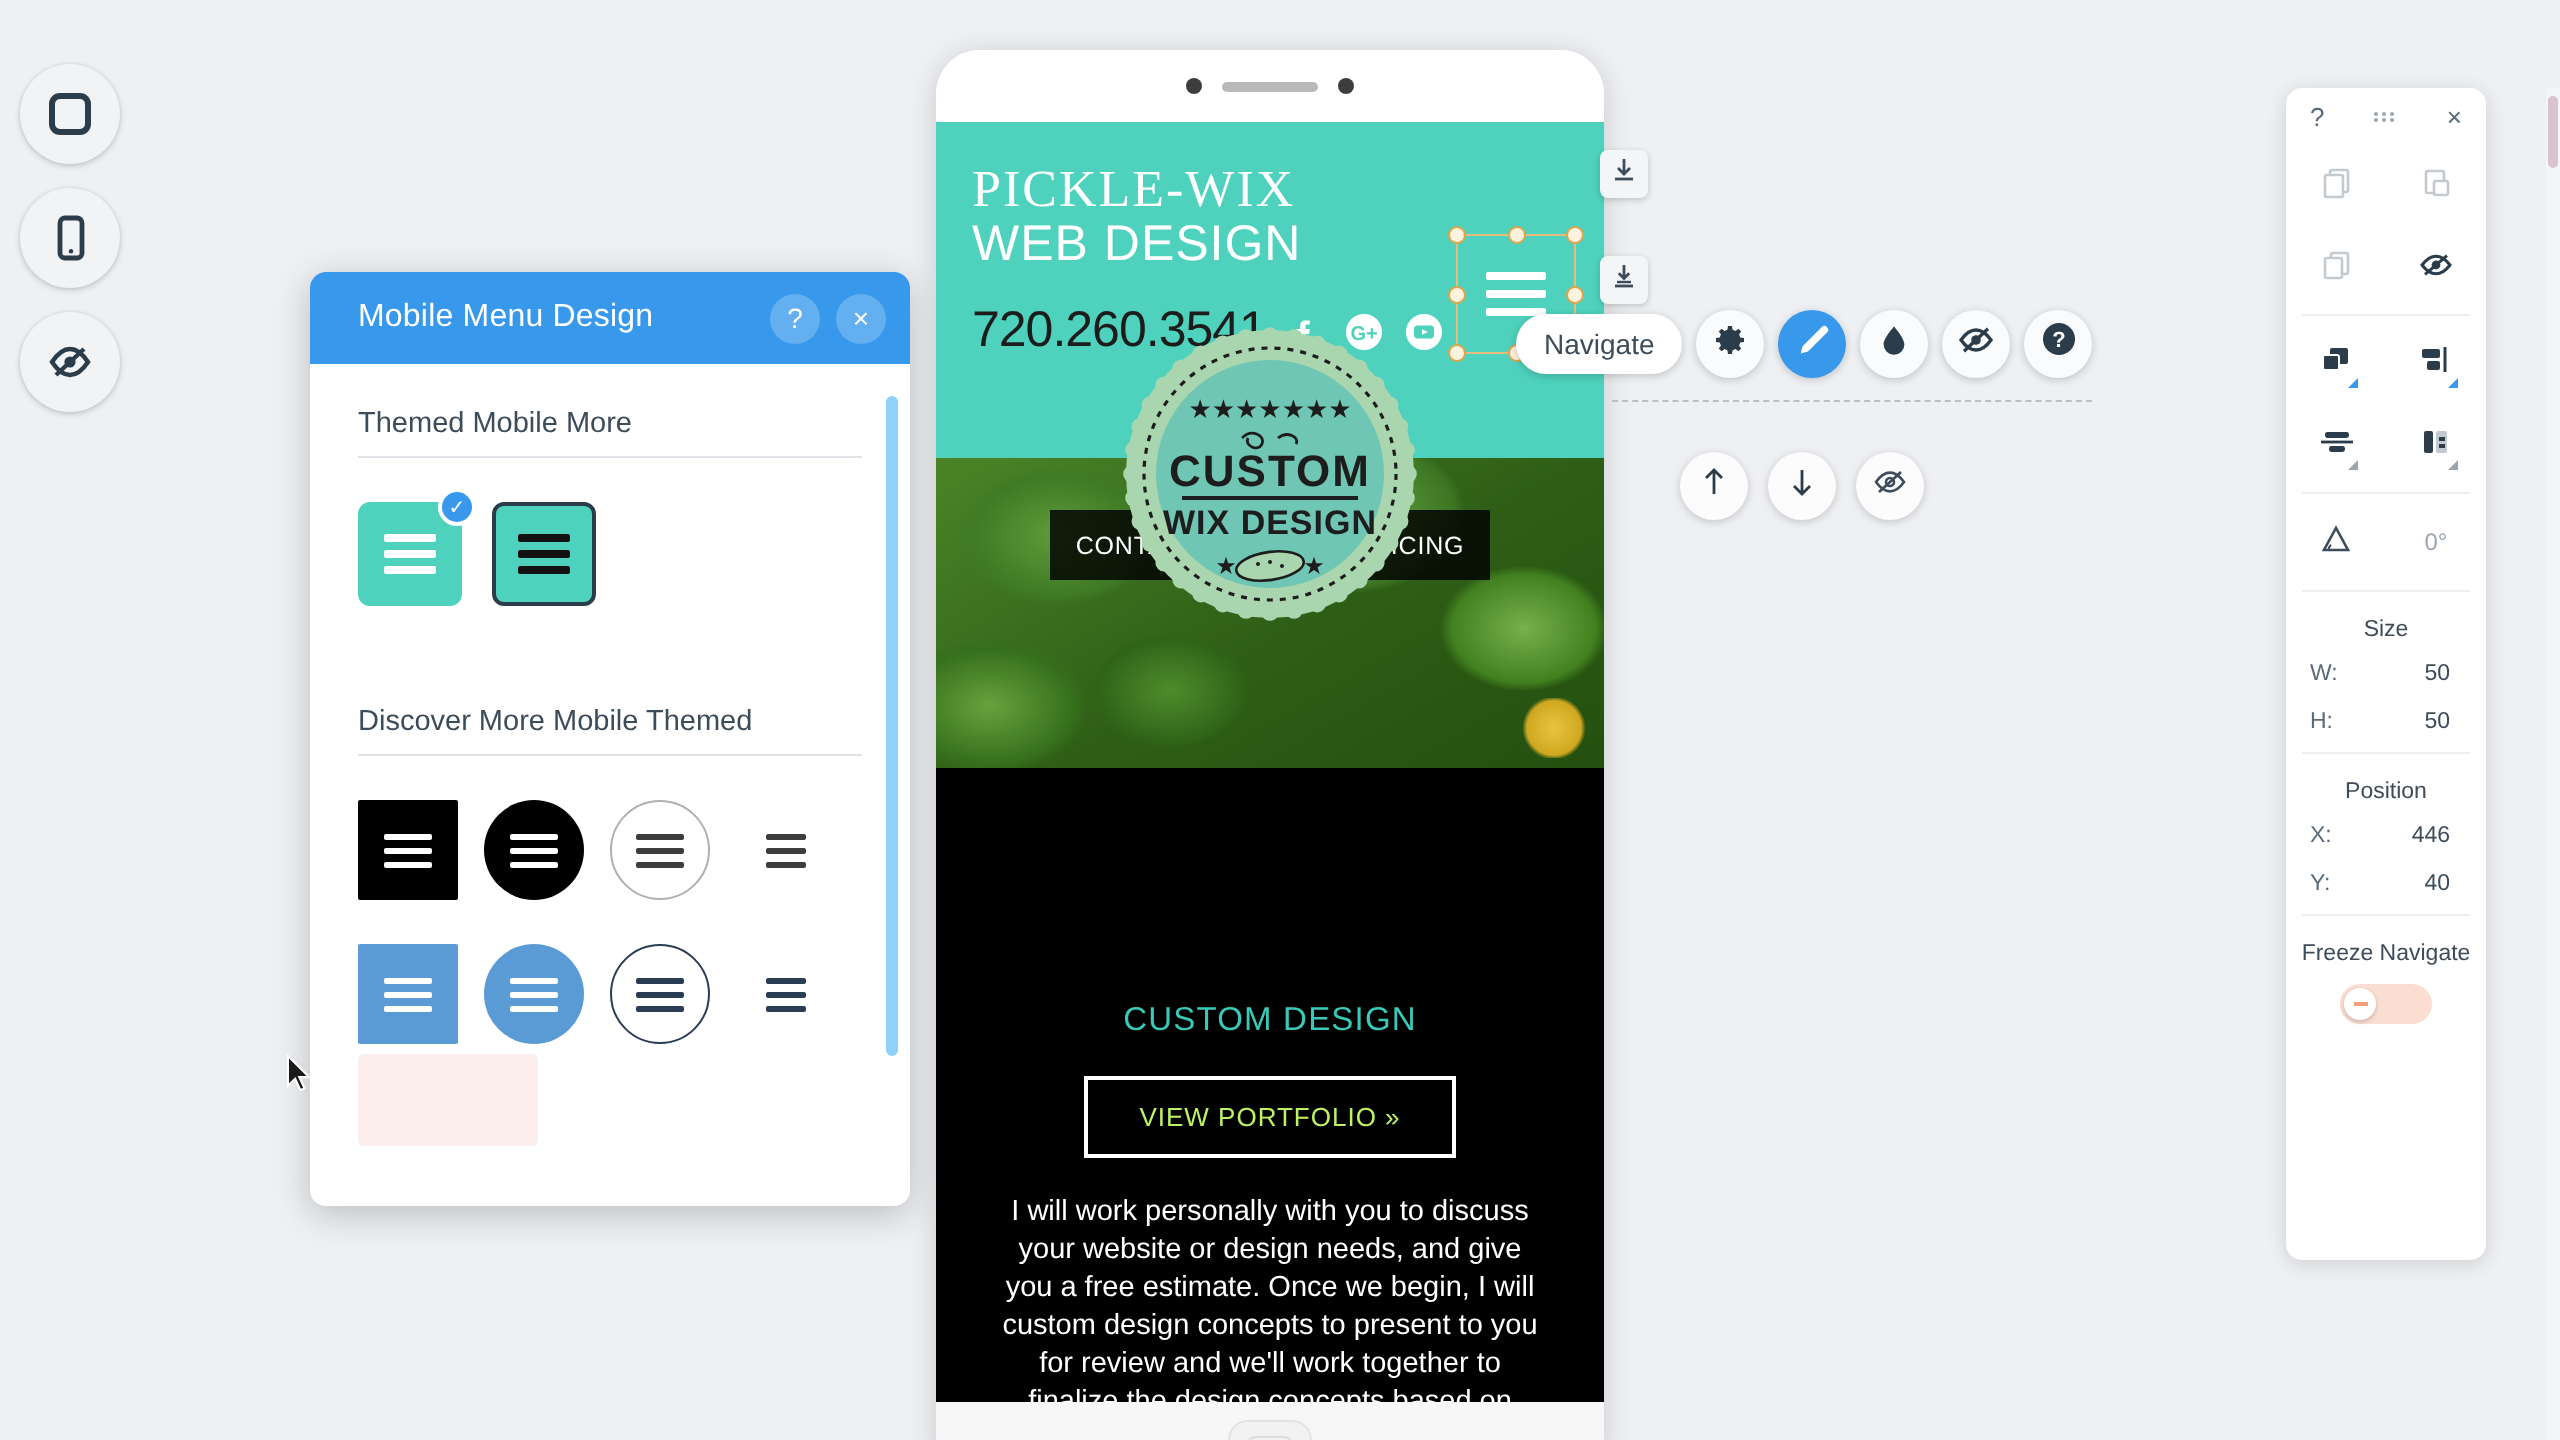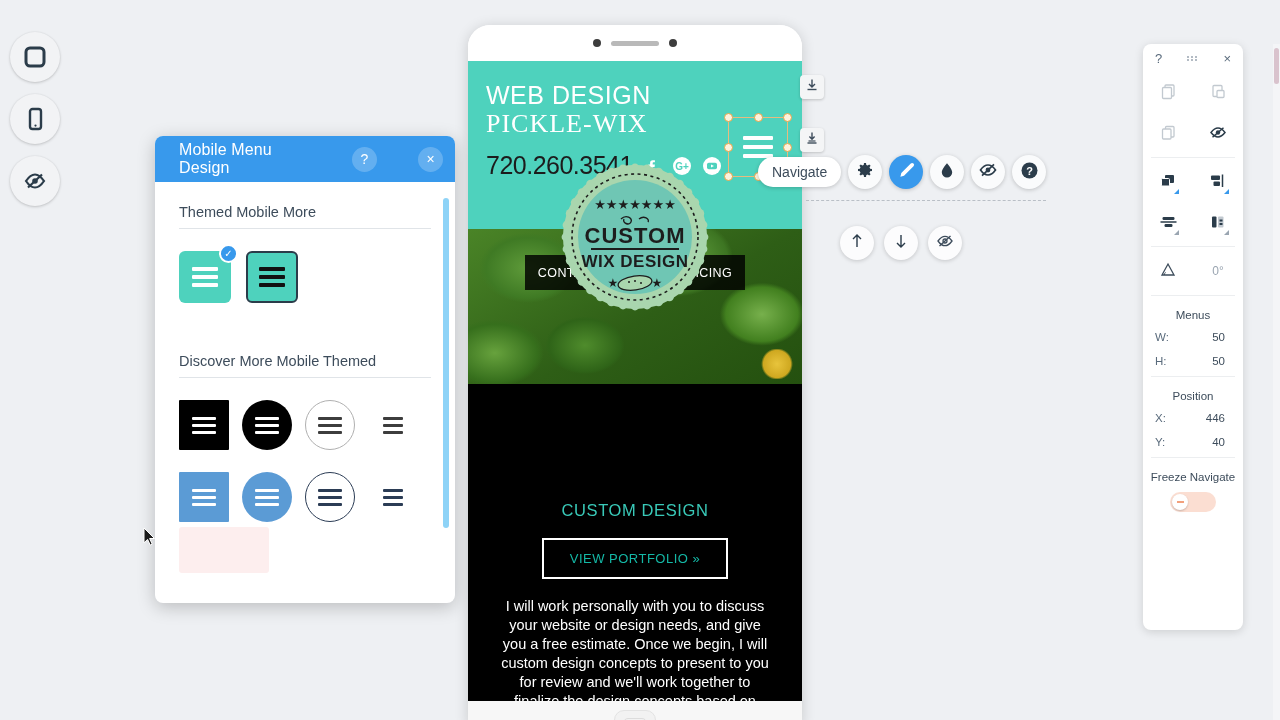--- a/index.html
+++ b/index.html
@@ -24,21 +24,21 @@
   
   #mmd-dialog {
     position: absolute; left: 155px; top: 136px;
     width: 300px; height: 467px;
     background: #fff; border-radius: 8px;
     box-shadow: 0 4px 18px rgba(0,0,0,.22);
     overflow: hidden;
   }
   #mmd-header {
     height: 46px; background: #3899ec; color: #fff;
-    display: flex; align-items: center; padding: 0 12px 0 24px; gap: 33px;
+    display: flex; align-items: center; padding: 0 12px 0 24px;
   }
   #mmd-title { font-size: 16px; font-weight: 400; flex: 1; letter-spacing: .1px; }
   .hdr-circ {
     width: 25px; height: 25px; border-radius: 50%;
     background: rgba(255,255,255,.22);
     display: flex; align-items: center; justify-content: center;
     color: #fff; font-size: 14px; cursor: pointer; margin-left: 8px;
   }
   #mmd-body { position: relative; height: 421px; padding: 0 24px; }
   .sec-label {
@@ -148,21 +148,21 @@
   #badge {
     position: absolute; left: 50%; top: 100px; transform: translateX(-50%);
     width: 152px; height: 152px; z-index: 3;
   }
   #below-hero { background: #000; height: 269px; text-align: center; color: #fff; }
   #custom-design-h {
     color: #39c9b8; font-size: 16.5px; letter-spacing: .6px; padding-top: 117px;
   }
   #portfolio-btn {
     display: inline-block; margin-top: 18px; border: 2px solid #fff;
-    color: #14b8a6; font-size: 13px; letter-spacing: .5px; padding: 11px 26px; cursor: pointer;
+    color: #bef264; font-size: 13px; letter-spacing: .5px; padding: 11px 26px; cursor: pointer;
   }
   #blurb { font-size: 14.5px; line-height: 19px; padding: 18px 32px 0 32px; color: #fff; }
   #phone-bottom { height: 60px; background: #f7f7f7; display: flex; align-items: center; justify-content: center; }
   #home-btn { width: 42px; height: 42px; border-radius: 10px; background: #f2f2f2; border: 1px solid #e3e3e3;
               display:flex; align-items:center; justify-content:center; }
   #home-inner { width: 24px; height: 26px; border-radius: 5px; border: 1px solid #dcdcdc; }
 
   
   .anchor-btn {
     position: absolute; width: 24px; height: 24px; border-radius: 4px;
@@ -378,22 +378,22 @@
 
 <div id="phone">
   <div id="phone-top">
     <span class="cam"></span>
     <span class="speaker"></span>
     <span class="cam"></span>
   </div>
 
   <div id="phone-screen">
     <div id="site-header">
+      <div id="brand-l1">PICKLE-WIX</div>
       <div id="brand-l2">WEB DESIGN</div>
-      <div id="brand-l1">PICKLE-WIX</div>
       <div id="phone-row">
         <div id="phone-num">720.260.3541</div>
         <span class="social">
           <svg width="20" height="20" viewBox="0 0 20 20">
               <path d="M12.6 4.2h-1.9c-1.6 0-2.6 1-2.6 2.7v1.6H6.3v2.5h1.8v6.3h2.6v-6.3h1.9l.3-2.5h-2.2V7.2c0-.6.2-.9.9-.9h1.3V4.2z" fill="#fff"></path>
             </svg>
         </span>
         <span class="social">
           <svg width="20" height="20" viewBox="0 0 20 20">
               <circle cx="10" cy="10" r="9" fill="#fff"></circle>
@@ -717,21 +717,21 @@
             <path d="M3 13h12L9 2z" fill="none" stroke="#3d4c5b" stroke-width="1.3"></path>
             <path d="M5.3 13a4 4 0 0 1 1.2-2.6" fill="none" stroke="#3d4c5b" stroke-width="1"></path>
           </svg>
       </span>
     </div>
     <div id="rot-val">0°</div>
   </div>
 
   <div class="divider"></div>
 
-  <div class="grp-title">Menus</div>
+  <div class="grp-title">Size</div>
   <div class="kv">
     <span class="k">W:</span>
     <span class="v">50</span>
   </div>
   <div class="kv">
     <span class="k">H:</span>
     <span class="v">50</span>
   </div>
 
   <div class="divider"></div>

